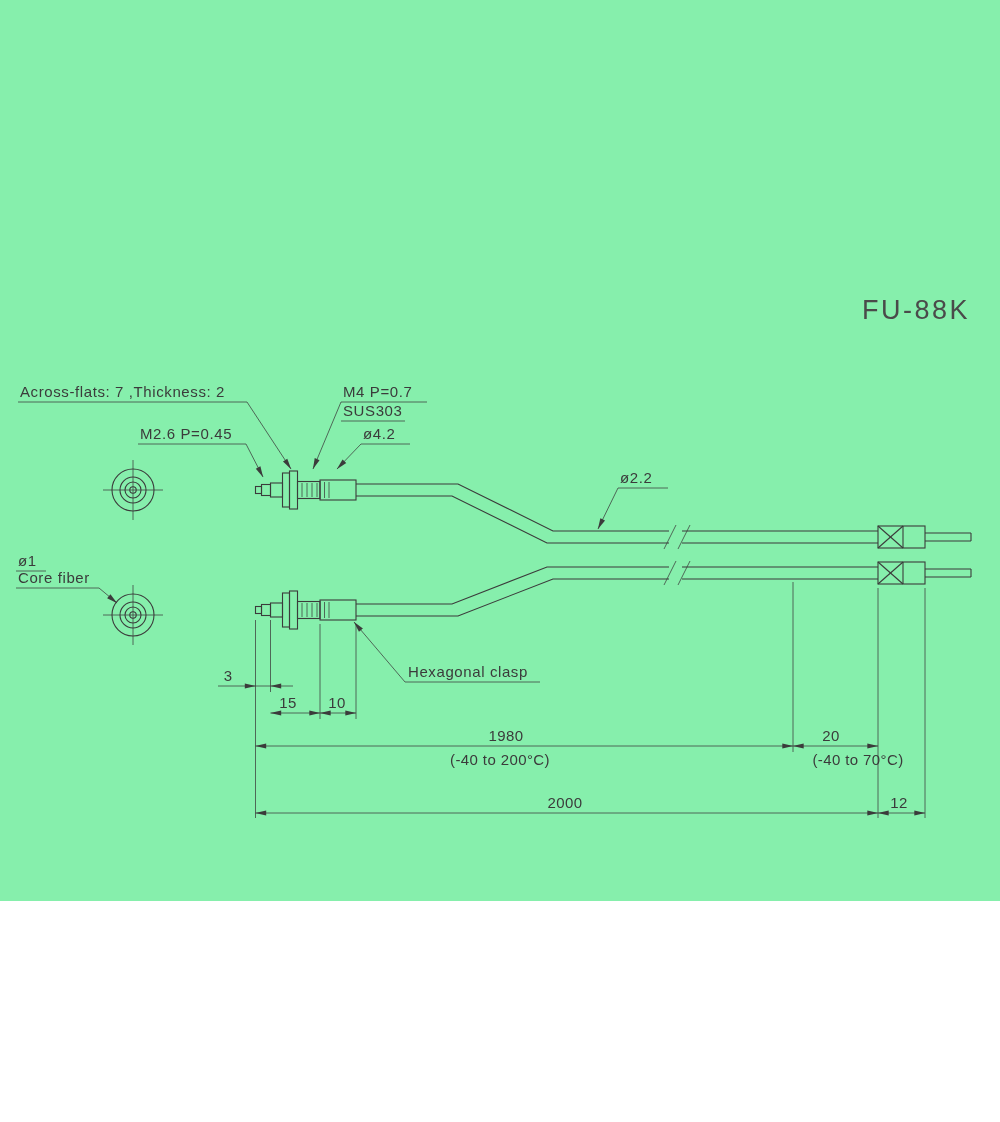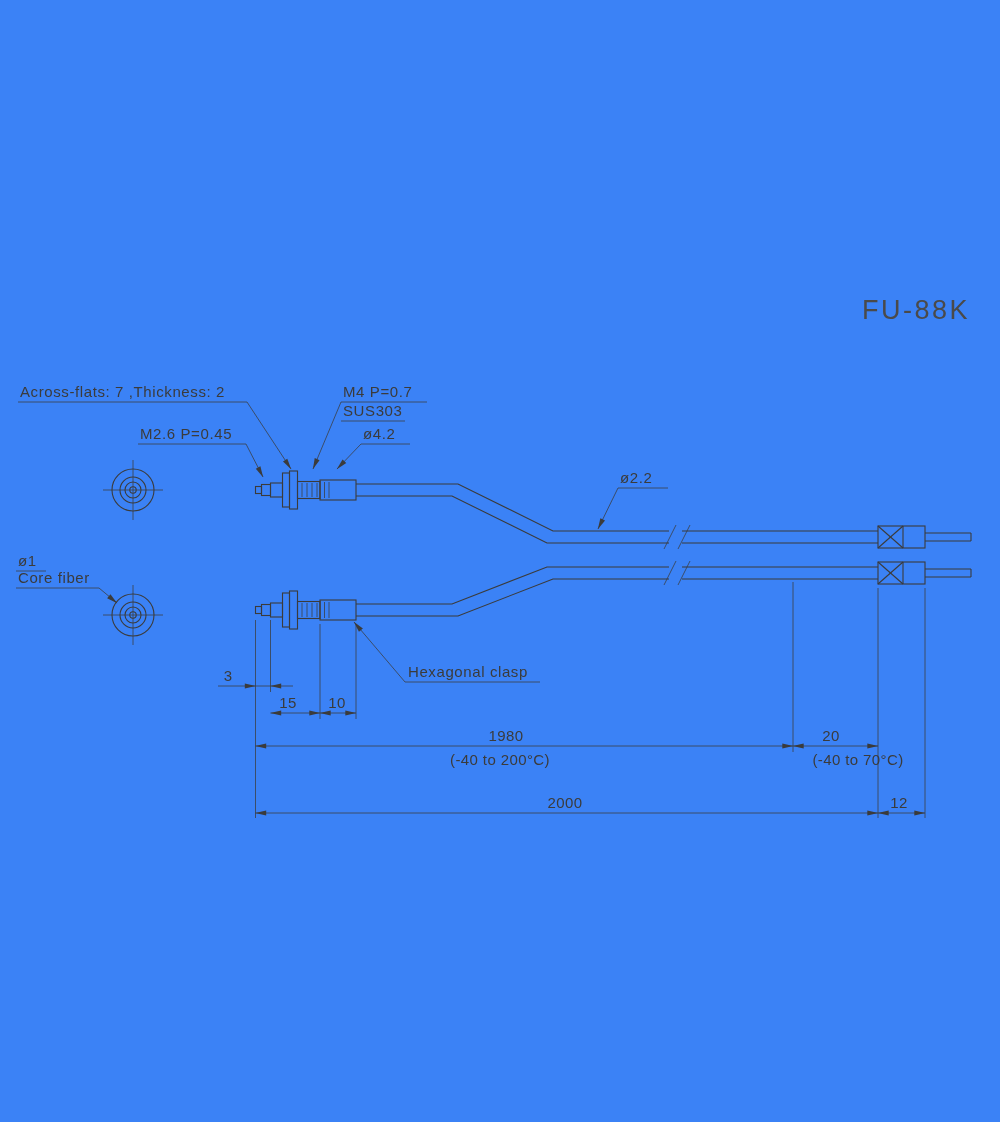--- a/index.html
+++ b/index.html
@@ -1,16 +1,16 @@
 <!DOCTYPE html>
 <html><head>
 <meta charset="utf-8">
 <style>
   html,body{margin:0;padding:0;background:#ffffff;}
-  .canvas{width:1000px;height:1122px;background:#3b82f6;position:relative;overflow:hidden;}
+  .canvas{width:1000px;height:901px;background:#86efac;position:relative;overflow:hidden;}
   svg{display:block;}
   svg text{font-family:"Liberation Sans","DejaVu Sans",sans-serif;fill:#3b3b3b;}
   .t{font-size:15px;letter-spacing:0.6px;}
   .dim{font-size:15px;letter-spacing:0.4px;}
   .title-text{font-size:27px;letter-spacing:2.5px;fill:#4a4a4a;}
   .ln{stroke:#3b3b3b;stroke-width:1.1;fill:none;}
   .thin{stroke:#3b3b3b;stroke-width:0.75;fill:none;}
 </style>
 </head>
 <body>

